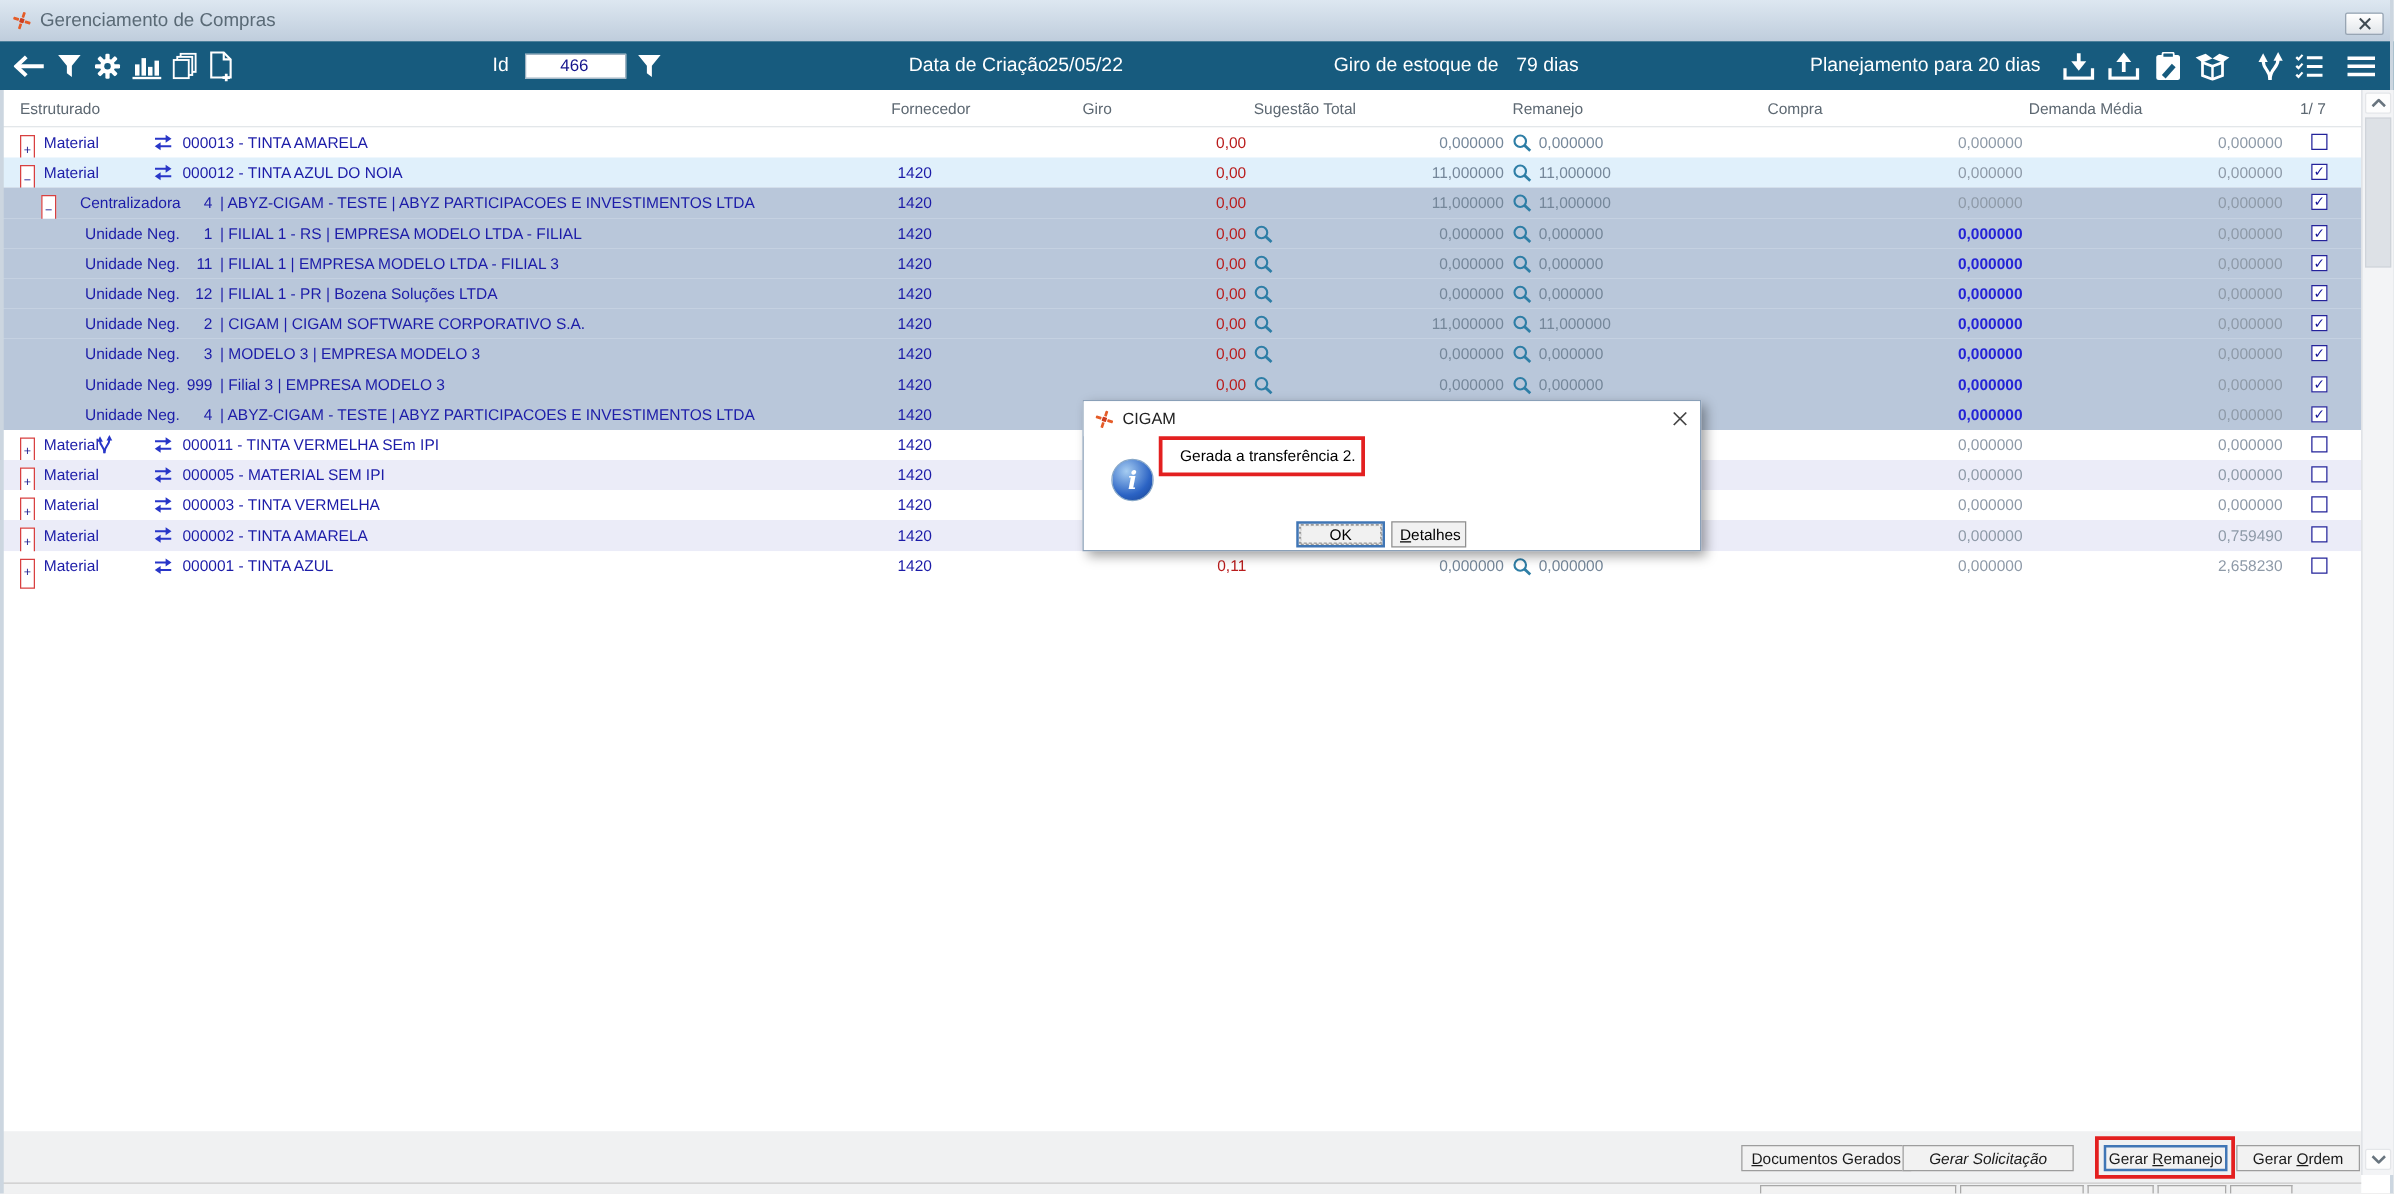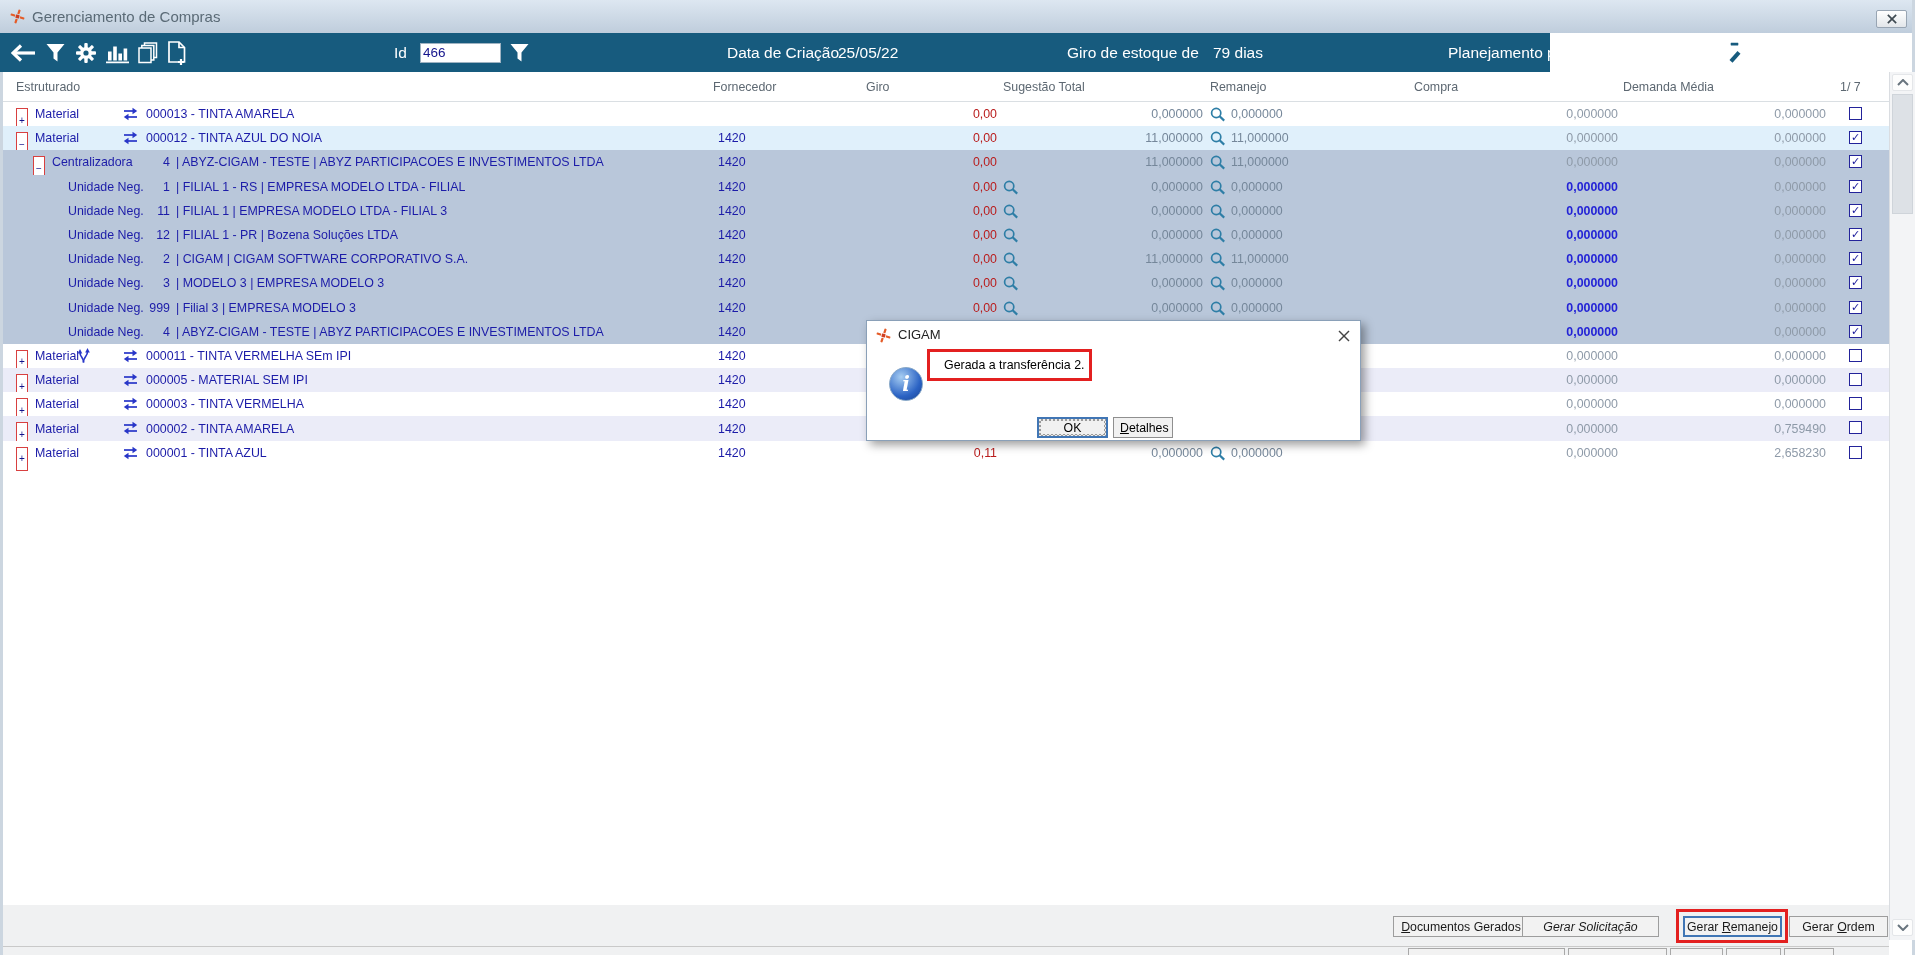--- a/index.html
+++ b/index.html
@@ -8,45 +8,45 @@
        font-family:"Liberation Sans","DejaVu Sans",sans-serif;}
   
   .titlebar{position:absolute;left:0;top:0;width:1915px;height:33px;
     background:linear-gradient(#dde7f1,#bfcddc);}
   .tb-logo{position:absolute;left:10px;top:9px;}
   .tb-title{position:absolute;left:32px;top:8px;font-size:15px;color:#5a6a76;}
   .wclose{position:absolute;left:1876px;top:10px;width:31px;height:18px;
     background:linear-gradient(#ffffff,#e2e6ea);border:1px solid #98a5b3;border-radius:2px;
     display:flex;align-items:center;justify-content:center;cursor:pointer;}
   
-  .toolbar{position:absolute;left:0;top:33px;width:1550px;height:39px;background:#175b7e;}
+  .toolbar{position:absolute;left:0;top:33px;width:1915px;height:39px;background:#175b7e;}
   .tbtn{position:absolute;top:50%;transform:translateY(-50%);display:flex;align-items:center;cursor:pointer;}
   .tlabel{position:absolute;top:50%;transform:translateY(-50%);color:#fff;font-size:15.5px;white-space:nowrap;}
   .id-input{position:absolute;left:420px;top:50%;transform:translateY(-50%);width:81px;height:20px;
-    border:1px solid #9fb3c2;background:#fff;color:#14148c;font-size:13.5px;text-align:left;
+    border:1px solid #9fb3c2;background:#fff;color:#14148c;font-size:13.5px;text-align:center;
     padding-right:4px;font-family:inherit;}
   
   .ghead{position:absolute;left:0;top:72px;width:1889px;height:30px;background:#fff;
     border-bottom:1px solid #dadfe3;font-size:12.4px;color:#5d6872;}
   .ghead span{position:absolute;top:8px;white-space:nowrap;cursor:default;}
   
   .gbody{position:absolute;left:0;top:102px;width:1889px;}
   .frame-l{position:absolute;left:0;top:72px;width:3px;height:883px;background:#ccd6e0;z-index:4;}
   .frame-r{position:absolute;left:1912px;top:0;width:3px;height:955px;background:#ccd6e0;z-index:4;}
   .grow{position:relative;height:24.2px;font-size:12.4px;width:1889px;}
   .bg-white{background:#fff;}
   .bg-blue{background:#e0f0fb;}
   .bg-lav{background:#ebecf8;}
   .bg-sel{background:#b9c7da;}
   .grow span{position:absolute;top:0;height:100%;display:flex;align-items:center;white-space:nowrap;}
   .exp{width:12px;height:12px;top:6px !important;border:1px solid #d84040;background:#fff;
      color:#14148c;font-size:10px;justify-content:center;cursor:pointer;}
   .x-mat{left:16px;} .x-central{left:33px;}
   .lab{color:#1c1ca8;}
-  .lab-material{left:35px;} .lab-central{left:52px;} .lab-un{left:68px;}
+  .lab-material{left:35px;} .lab-central{left:64px;} .lab-un{left:68px;}
   .ic-branch{left:76px;top:4px !important;height:auto !important;}
   .ic-swap{left:123px;top:5px !important;height:auto !important;}
   .code{left:146px;color:#1c1ca8;}
   .num{left:132px;width:38px;justify-content:flex-end;color:#1c1ca8;}
   .unit{left:176px;color:#1c1ca8;}
   .forn{left:718px;color:#1c1ca8;}
   .giro{left:897px;width:100px;justify-content:flex-end;color:#b91c1c;}
   .mag{cursor:pointer;height:auto !important;}
   .mag-giro{left:1003px;top:5px !important;}
   .sug{left:1063px;width:140px;justify-content:flex-end;color:#75879a;}

